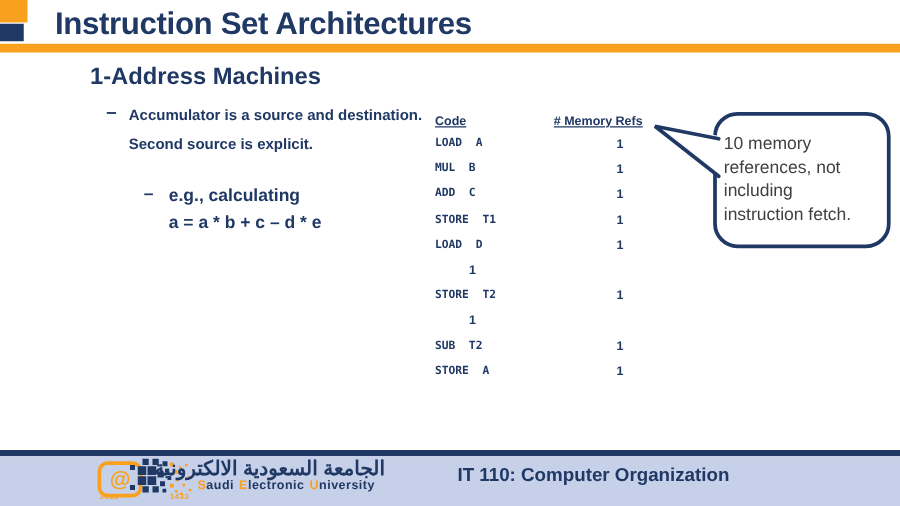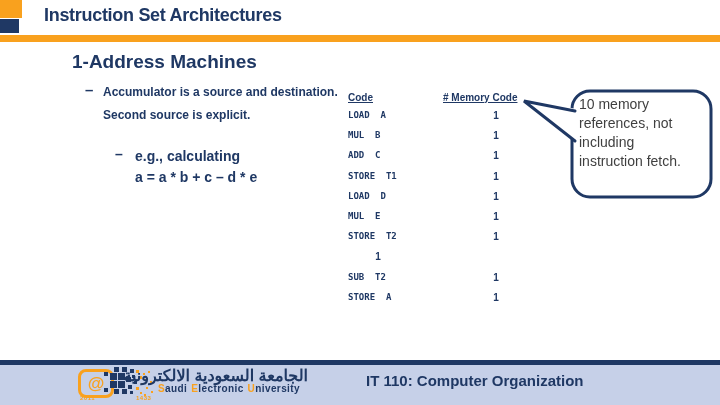--- a/index.html
+++ b/index.html
@@ -6,40 +6,40 @@
     --navy:#1f3864; --orange:#f9a11e; --band:#c6d0e8; --callout-text:#3f3f3f; --white:#ffffff;
   }
   html,body{margin:0;padding:0;background:#888;}
   .slide{
     position:relative; width:720px; height:405px; background:var(--white);
     overflow:hidden; font-family:"Liberation Sans", sans-serif; color:var(--navy);
   }
   
   .deco-orange{position:absolute;left:0;top:0;width:22px;height:18px;background:var(--orange);}
   .deco-navy{position:absolute;left:0;top:19px;width:19px;height:14px;background:var(--navy);}
-  .slide-title{position:absolute;left:44px;top:5px;font-size:18px;font-weight:700;letter-spacing:-0.3px;white-space:nowrap;}
+  .slide-title{position:absolute;left:44px;top:5px;font-size:25px;font-weight:700;letter-spacing:-0.3px;white-space:nowrap;}
   .title-rule{position:absolute;left:0;top:35px;width:720px;height:7px;background:var(--orange);}
   
   .heading{position:absolute;left:40px;top:51px;font-size:19px;font-weight:700;white-space:nowrap;margin-left:32px;}
   .bullet-dash{position:absolute;font-size:15px;font-weight:700;}
   .b1-dash{left:85px;top:81px;}
   .b1-text{position:absolute;left:103px;top:81px;width:240px;font-size:12px;font-weight:700;line-height:23px;}
   .b2-dash{left:115px;top:146px;font-size:14px;}
   .b2-lines{position:absolute;left:135px;top:146px;font-size:14px;font-weight:700;line-height:21px;white-space:pre;}
   
   .tbl-header{position:absolute;top:92px;font-size:10px;font-weight:700;white-space:nowrap;text-decoration:underline;}
   .th-code{left:348px;}
   .th-refs{left:443px;}
   .tbl-rows{position:absolute;left:348px;top:110px;width:230px;}
   .t-row{display:flex;align-items:flex-start;height:20.2px;}
   .t-code{width:118px;font-family:"DejaVu Sans Mono", monospace;font-size:9px;font-weight:600;white-space:pre;color:var(--navy);}
   .t-ref{width:60px;text-align:center;font-size:10px;font-weight:700;color:var(--navy);}
   
   .callout-svg{position:absolute;left:505px;top:85px;}
-  .callout-text{position:absolute;left:579px;top:95px;width:118px;font-size:14px;line-height:19px;color:var(--callout-text);font-weight:400;}
+  .callout-text{position:absolute;left:579px;top:105px;width:118px;font-size:14px;line-height:19px;color:var(--callout-text);font-weight:400;}
   
   .footer-line{position:absolute;left:0;top:360px;width:720px;height:5px;background:var(--navy);}
   .footer-band{position:absolute;left:0;top:365px;width:720px;height:40px;background:var(--band);}
   .at-badge{position:absolute;left:78px;top:369px;width:30px;height:23px;border:3px solid var(--orange);border-radius:8px;
             display:flex;align-items:center;justify-content:center;font-size:17px;font-weight:700;color:var(--orange);background:var(--band);}
   .at-chip1{position:absolute;left:104px;top:372px;width:4px;height:4px;background:var(--navy);}
   .at-chip2{position:absolute;left:104px;top:388px;width:4px;height:4px;background:var(--navy);}
   .mosaic{position:absolute;left:110px;top:366px;}
   .logo-year{position:absolute;font-size:6px;font-weight:700;color:var(--orange);letter-spacing:0.5px;}
   .year-left{left:80px;top:395px;}
@@ -62,21 +62,21 @@
   <div class="slide-title">Instruction Set Architectures</div>
   <div class="title-rule"></div>
 
   <div class="heading">1-Address Machines</div>
   <span class="bullet-dash b1-dash">–</span>
   <div class="b1-text">Accumulator is a source and destination.  Second source is explicit.</div>
   <span class="bullet-dash b2-dash">–</span>
   <div class="b2-lines"><div>e.g., calculating</div><div>a = a * b + c – d * e</div></div>
 
   <div class="tbl-header th-code">Code</div>
-  <div class="tbl-header th-refs"># Memory Code</div>
+  <div class="tbl-header th-refs"># Memory Refs</div>
   <div class="tbl-rows">
     <div class="t-row">
       <span class="t-code">LOAD  A</span>
       <span class="t-ref">1</span>
     </div>
 
     <div class="t-row">
       <span class="t-code">MUL  B</span>
       <span class="t-ref">1</span>
     </div>
@@ -90,21 +90,20 @@
       <span class="t-code">STORE  T1</span>
       <span class="t-ref">1</span>
     </div>
 
     <div class="t-row">
       <span class="t-code">LOAD  D</span>
       <span class="t-ref">1</span>
     </div>
 
     <div class="t-row">
-      <span class="t-code">MUL  E</span>
       <span class="t-ref">1</span>
     </div>
 
     <div class="t-row">
       <span class="t-code">STORE  T2</span>
       <span class="t-ref">1</span>
     </div>
 
     <div class="t-row">
       <span class="t-ref">1</span>

